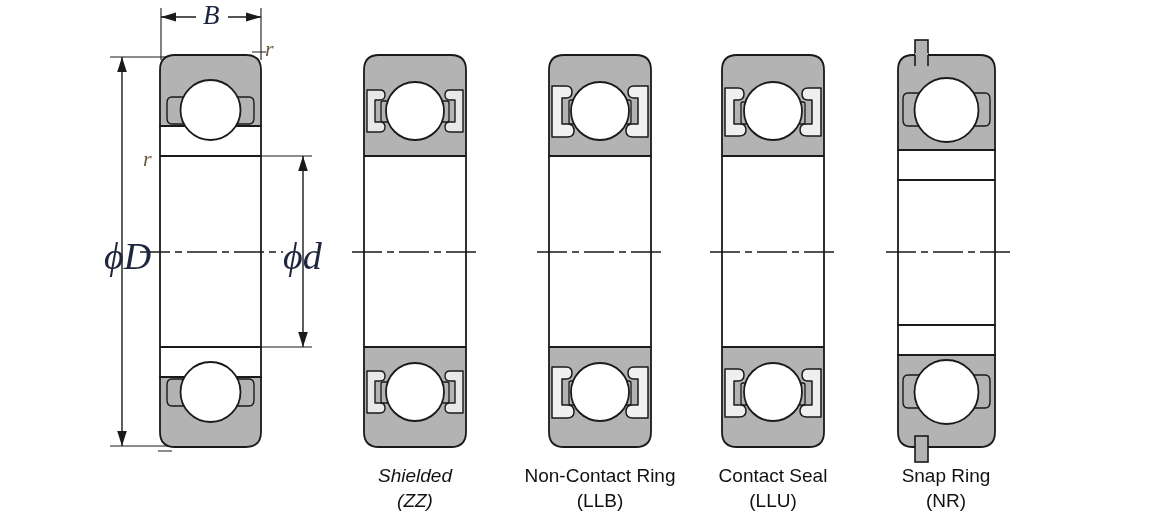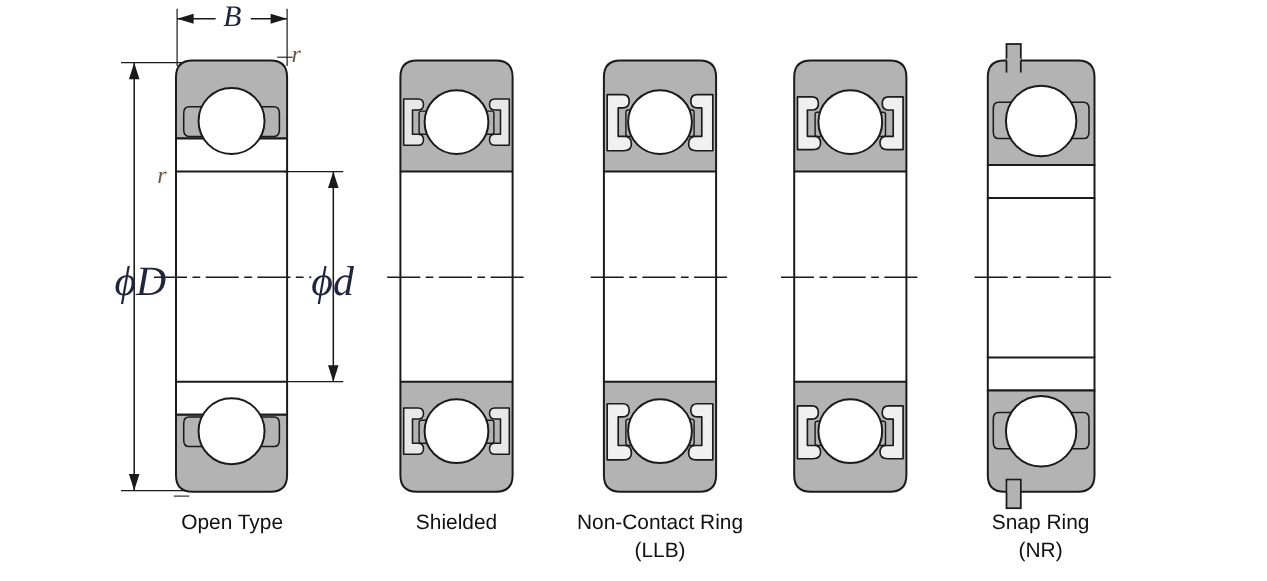--- a/index.html
+++ b/index.html
@@ -237,33 +237,35 @@
 
   <div class="dimlabel phi" style="left:104px; top:237px;">ϕD</div>
 
   <div class="dimlabel phi" style="left:283px; top:237px;">ϕd</div>
 
   <div class="dimlabel small" style="left:265px; top:38px;">r</div>
 
   <div class="dimlabel small" style="left:143px; top:148px;">r</div>
 
   <div class="caption-row">
-    <div class="caption" style="left:136px; top:5px; width:150px;">
-      <span>Open Type</span>
-    </div>
-
-    <div class="caption" style="left:340px; top:5px; width:150px;">
+
+    <div class="caption" style="left:340px; top:5px; width:150px;font-style:italic;">
       <span>Shielded</span>
+      <span class="sub">(ZZ)</span>
     </div>
 
     <div class="caption" style="left:504px; top:5px; width:192px;">
       <span>Non-Contact Ring</span>
       <span class="sub">(LLB)</span>
     </div>
 
+    <div class="caption" style="left:700px; top:5px; width:146px;">
+      <span>Contact Seal</span>
+      <span class="sub">(LLU)</span>
+    </div>
 
     <div class="caption" style="left:875px; top:5px; width:142px;">
       <span>Snap Ring</span>
       <span class="sub">(NR)</span>
     </div>
   </div>
 
 </div>
 
 </body></html>

